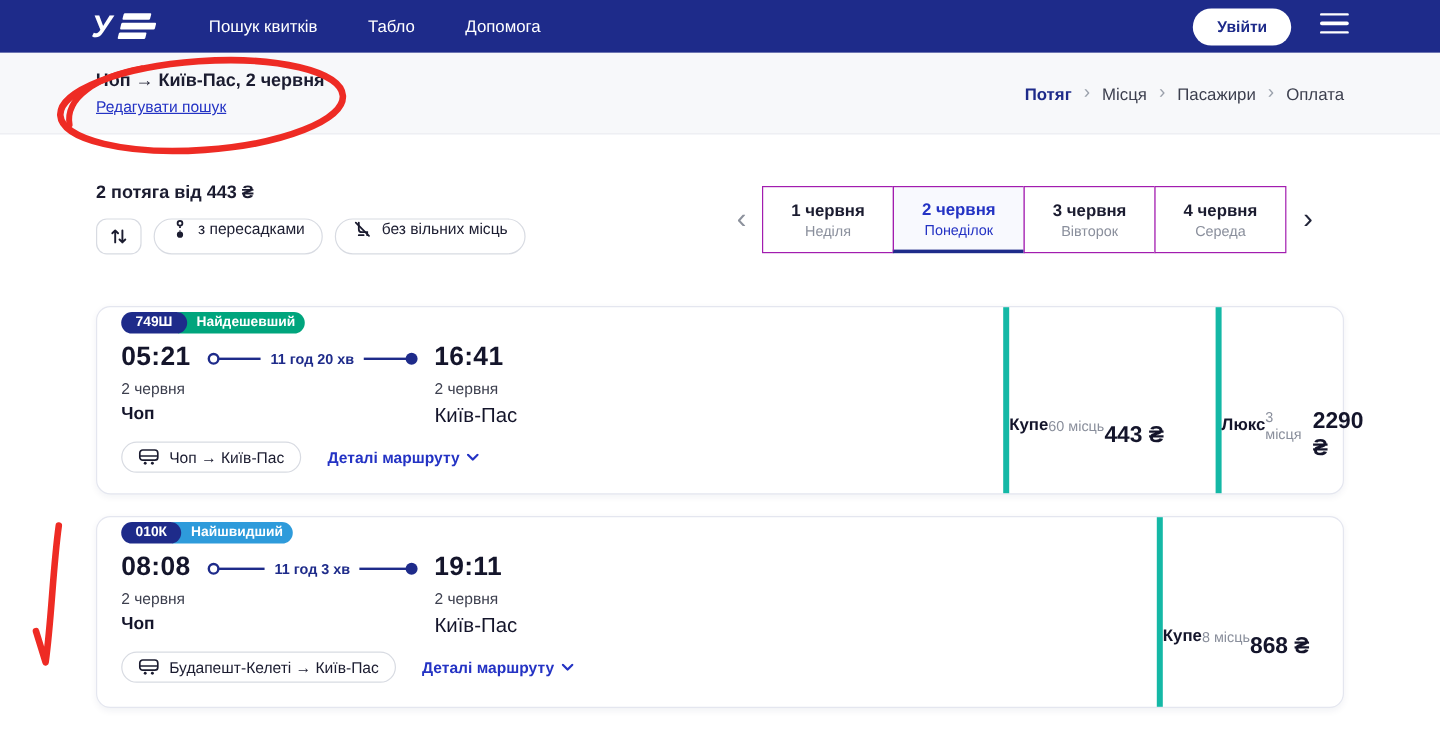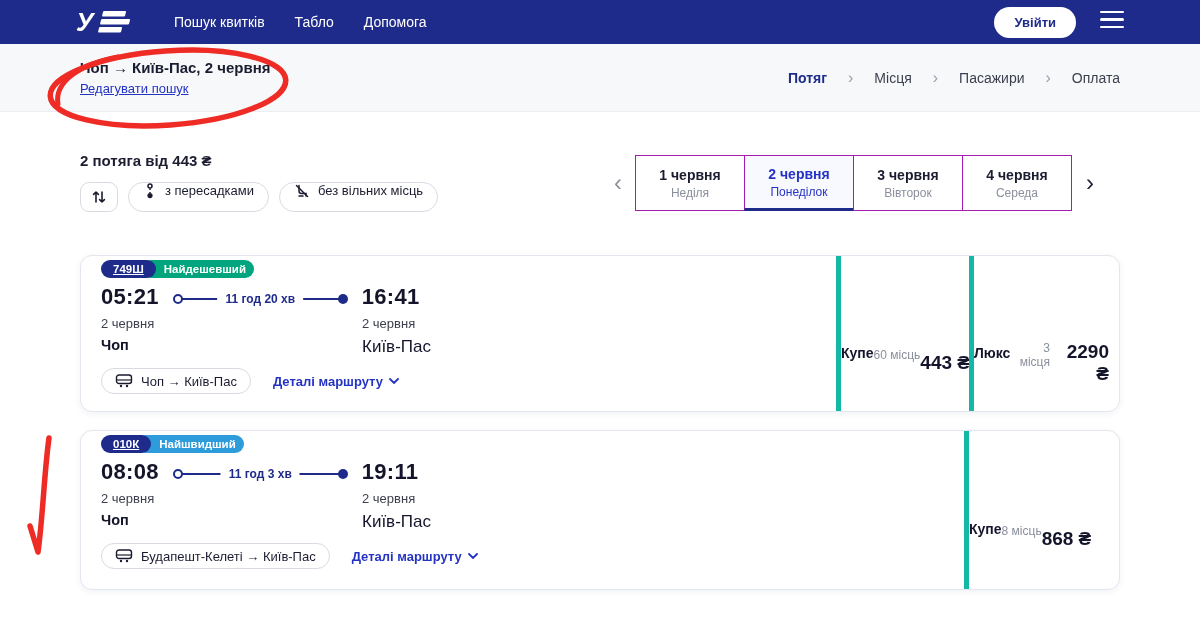--- a/index.html
+++ b/index.html
@@ -10,40 +10,40 @@
   }
   a { text-decoration:none; cursor:pointer; }
   button { font-family:inherit; cursor:pointer; background:none; border:none; }
 
   
   .topbar {
     position:absolute; top:0; left:0; width:1200px; height:44px;
     background:#1e2b8a; display:flex; align-items:center; padding:0 76px;
   }
   .logo { display:flex; align-items:center; margin-right:40px; cursor:pointer; }
-  .topnav { display:flex; gap:30px; }
+  .topnav { display:flex; gap:42px; }
   .nav-item { color:#ffffff; font-size:14px; }
   .topbar-right { margin-left:auto; display:flex; align-items:flex-start; gap:24px; }
   .login-btn {
     background:#ffffff; color:#1e2b8a; font-size:13px; font-weight:bold;
     padding:8px 20px; border-radius:17px;
   }
   .hamburger { display:flex; flex-direction:column; gap:5px; cursor:pointer; padding:4px 0; }
   .hamburger span { display:block; width:24px; height:2.6px; background:#ffffff; border-radius:2px; }
 
   
   .subheader {
     position:absolute; top:44px; left:0; width:1200px; height:68px;
     background:#f7f8fa; border-bottom:1px solid #ebedf2;
     display:flex; align-items:center; justify-content:space-between; padding:0 80px;
   }
   .summary-left { display:flex; flex-direction:column; gap:5px; }
   .route-summary { font-size:15px; font-weight:bold; color:#1b1c30; }
   .edit-search { font-size:13px; color:#2433c4; text-decoration:underline; }
-  .breadcrumb { display:flex; align-items:center; gap:21px; font-size:14px;padding-left:28px; }
+  .breadcrumb { display:flex; align-items:center; gap:10px; font-size:14px;padding-left:28px; }
   .crumb { color:#3c3f4e; }
   .crumb.active { color:#1e2b8a; font-weight:bold; }
   .crumb-sep { color:#9aa0ab; font-size:16px; line-height:1; }
 
   
   .results-title { position:absolute; top:152px; left:80px; font-size:15px; font-weight:bold; color:#1b1c30; }
   .filters { position:absolute; top:182px; left:80px; display:flex; gap:10px; align-items:center; }
   .icon-btn {
     width:38px; height:30px; border:1px solid #d8dbe2; border-radius:9px; background:#fff;
     display:flex; align-items:center; justify-content:center;
@@ -71,21 +71,21 @@
   .card {
     position:absolute; left:80px; width:1040px; background:#ffffff;
     border:1px solid #e4e6ef; border-radius:12px; box-shadow:0 2px 6px rgba(23,32,90,0.06);
   }
   .card1 { top:255px; height:157px; }
   .card2 { top:430px; height:160px; }
 
   .badges { position:absolute; top:4px; left:20px; display:flex; align-items:center; }
   .num-pill {
     position:relative; z-index:2; background:#1e2b8a; color:#fff;
-    font-size:11.5px; font-weight:bold; padding:3px 12px; border-radius:10px;text-decoration:underline;
+    font-size:11.5px; font-weight:bold; padding:3px 12px; border-radius:10px;
   }
   .tag-pill { color:#fff; font-size:11.5px; font-weight:bold; padding:3px 8px 3px 22px; border-radius:10px; margin-left:-14px; }
   .tag-green { background:#00a57d; }
   .tag-blue { background:#2e9bdb; }
 
   .times { position:absolute; top:28px; left:20px; display:flex; align-items:flex-end; }
   .time { font-size:22px; font-weight:bold; color:#14152b; letter-spacing:0.3px; }
   .timeline { position:relative; width:175px; height:22px; margin:0 14px; }
   .tl-line { position:absolute; left:4px; right:4px; top:10px; height:2px; background:#1e2b8a; }
   .tl-start { position:absolute; left:0; top:6px; width:10px; height:10px; border-radius:50%; background:#fff; border:2px solid #1e2b8a; }
@@ -104,21 +104,21 @@
     height:26px; border:1px solid #d8dbe2; border-radius:13px; background:#fff;
     display:flex; align-items:center; gap:8px; padding:0 13px; font-size:13px; color:#1b1c30;
   }
   .details-link { display:flex; align-items:center; gap:6px; color:#2433c4; font-size:13px; font-weight:bold; }
 
   .fare {
     position:absolute; top:0; bottom:0; border-left:5px solid #14b8a6; cursor:pointer;
     display:flex; flex-direction:row; align-items:center; padding-top:38px;
   }
   .fare.c1-a { left:755px; width:145px; }
-  .fare.c1-b { left:888px; width:140px;text-align:right; }
+  .fare.c1-b { left:932px; width:140px; }
   .fare.c2-a { left:883px; width:157px; }
   .fare-class { font-size:14px; font-weight:bold; color:#14152b; }
   .fare-seats { font-size:12px; color:#8a8f9c; margin-top:4px; }
   .fare-price { font-size:19px; font-weight:bold; color:#14152b; margin-top:20px; }
 
   .annotation { position:absolute; pointer-events:none; }
 </style>
 </head>
 <body>
 

